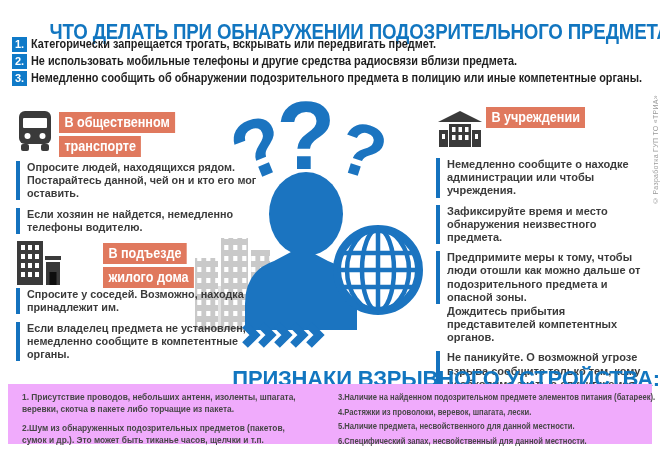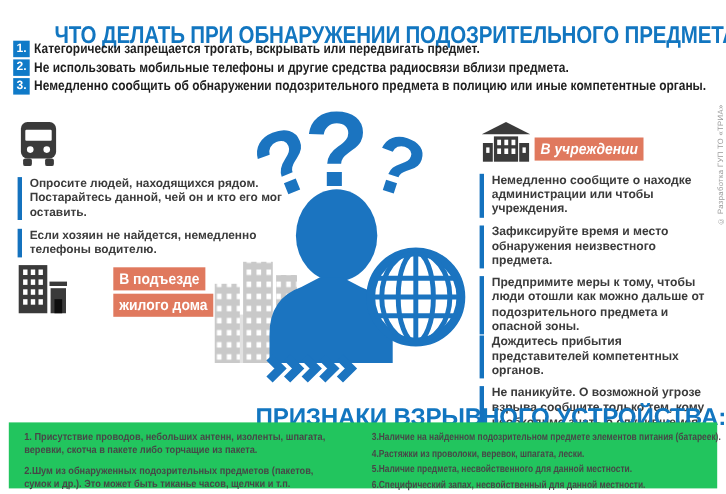--- a/index.html
+++ b/index.html
@@ -36,21 +36,21 @@
   .bullet{display:flex; margin-bottom:8px;}
   .bullet .bar{flex:0 0 4px; background:#1472be; margin-right:7px;}
   .bullet .btext{font-size:10.8px; font-weight:bold; color:#3b3b3b; line-height:1.2;}
   .bullets-right .btext{font-size:11px;}
   
   .signs-title{
     position:absolute; top:348px; left:0; width:660px; text-align:right;
     font-size:22px; font-weight:bold; color:#1276c0; white-space:nowrap; letter-spacing:-.2px;
   }
   .signs-box{
-    position:absolute; left:8px; right:8px; top:384px; height:60px; background:#22c55e;
+    position:absolute; left:8px; right:8px; top:384px; height:60px; background:#f0abfc;
   }
   .signs-left{
     position:absolute; left:14px; top:8px; width:310px;
     transform:scaleX(.9); transform-origin:0 0;
   }
   .signs-left p{margin:0 0 7px 0; font-size:9.3px; font-weight:bold; color:#474747; line-height:1.28;}
   .signs-right{
     position:absolute; left:330px; top:8px;
     transform:scaleX(.82); transform-origin:0 0;
   }
@@ -136,20 +136,24 @@
 
   <div class="icon-wrap" style="left:18px; top:109px;">
     <svg width="34" height="44" viewBox="0 0 34 44">
       <rect x="1" y="2" width="32" height="33" rx="6" fill="#3a3a3a"></rect>
       <rect x="5" y="9" width="24" height="10" rx="1" fill="#ffffff"></rect>
       <circle cx="9.5" cy="27" r="3" fill="#ffffff"></circle>
       <circle cx="24.5" cy="27" r="3" fill="#ffffff"></circle>
       <rect x="3" y="35" width="8" height="7" rx="2" fill="#3a3a3a"></rect>
       <rect x="23" y="35" width="8" height="7" rx="2" fill="#3a3a3a"></rect>
     </svg>
+  </div>
+  <div class="chip-stack" style="left:59px; top:112px;">
+    <span class="chip">В общественном</span>
+    <span class="chip">транспорте</span>
   </div>
   <div class="bullets" style="left:16px; top:161px; width:252px;">
     <div class="bullet">
       <span class="bar"></span>
       <span class="btext">Опросите людей, находящихся рядом. Постарайтесь данной, чей он и кто его мог оставить.</span>
     </div>
     <div class="bullet">
       <span class="bar"></span>
       <span class="btext">Если хозяин не найдется, немедленно телефоны водителю.</span>
     </div>
@@ -172,54 +176,64 @@
         <rect x="20" y="31" width="4" height="5" fill="#fff"></rect>
       <rect x="30" y="15" width="16" height="4" fill="#3a3a3a"></rect>
       <rect x="31" y="21" width="14" height="23" fill="#3a3a3a"></rect>
       <rect x="34.5" y="31" width="7" height="13" fill="#0d0d0d"></rect>
     </svg>
   </div>
   <div class="chip-stack" style="left:62px; top:243px;padding-left:41px;">
     <span class="chip">В подъезде</span>
     <span class="chip">жилого дома</span>
   </div>
+  <div class="bullets" style="left:16px; top:288px; width:252px;">
+    <div class="bullet">
+      <span class="bar"></span>
+      <span class="btext">Спросите у соседей. Возможно, находка принадлежит им.</span>
+    </div>
+    <div class="bullet">
+      <span class="bar"></span>
+      <span class="btext">Если владелец предмета не установлен, немедленно сообщите в компетентные органы.</span>
+    </div>
+  </div>
 
   <div class="icon-wrap" style="left:436px; top:111px;">
     <svg width="48" height="38" viewBox="0 0 48 38">
       <polygon points="24,0 46,11 2,11" fill="#3a3a3a"></polygon>
       <rect x="13" y="13" width="22" height="23" fill="#3a3a3a"></rect>
       <rect x="16" y="16" width="3.5" height="5" fill="#fff"></rect>
         <rect x="22.5" y="16" width="3.5" height="5" fill="#fff"></rect>
         <rect x="29" y="16" width="3.5" height="5" fill="#fff"></rect>
       <rect x="16" y="24" width="3.5" height="5" fill="#fff"></rect>
         <rect x="22.5" y="24" width="3.5" height="5" fill="#fff"></rect>
         <rect x="29" y="24" width="3.5" height="5" fill="#fff"></rect>
       <rect x="3" y="19" width="9" height="17" fill="#3a3a3a"></rect>
       <rect x="36" y="19" width="9" height="17" fill="#3a3a3a"></rect>
       <rect x="6" y="23" width="3" height="5" fill="#fff"></rect>
       <rect x="39" y="23" width="3" height="5" fill="#fff"></rect>
     </svg>
   </div>
-  <div class="chip-stack" style="left:486px; top:125px;font-style:italic;">
+  <div class="chip-stack" style="left:486px; top:107px;">
     <span class="chip">В учреждении</span>
   </div>
   <div class="bullets bullets-right" style="left:436px; top:158px; width:212px;">
     <div class="bullet" style="margin-bottom:7px;">
       <span class="bar"></span>
       <span class="btext">Немедленно сообщите о находке администрации или чтобы учреждения.</span>
     </div>
     <div class="bullet" style="margin-bottom:7px;">
       <span class="bar"></span>
       <span class="btext">Зафиксируйте время и место обнаружения неизвестного предмета.</span>
     </div>
     <div class="bullet" style="margin-bottom:1px;">
       <span class="bar"></span>
       <span class="btext">Предпримите меры к тому, чтобы люди отошли как можно дальше от подозрительного предмета и опасной зоны.</span>
     </div>
-    <div class="bullet" style="margin-bottom:7px;">
+    <div class="bullet" style="margin-bottom:7px;align-items:flex-end;">
       <span class="bar"></span>
       <span class="btext">Дождитесь прибытия представителей компетентных органов.</span>
     </div>
     <div class="bullet" style="margin-bottom:7px;">
       <span class="bar"></span>
       <span class="btext">Не паникуйте. О возможной угрозе взрыва сообщите только тем, кому необходимо знать о случившемся.</span>
     </div>
   </div>
 
   <h2 class="signs-title">ПРИЗНАКИ ВЗРЫВНОГО УСТРОЙСТВА:</h2>

